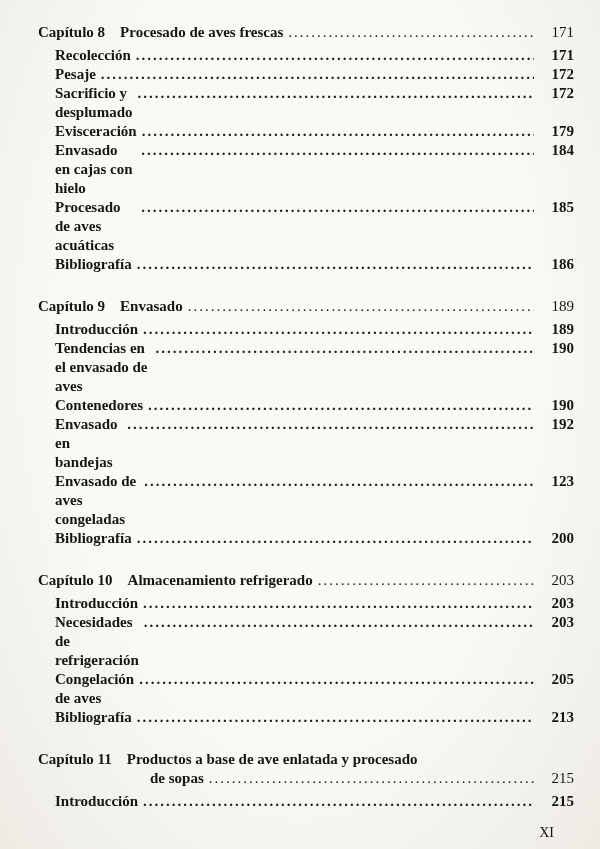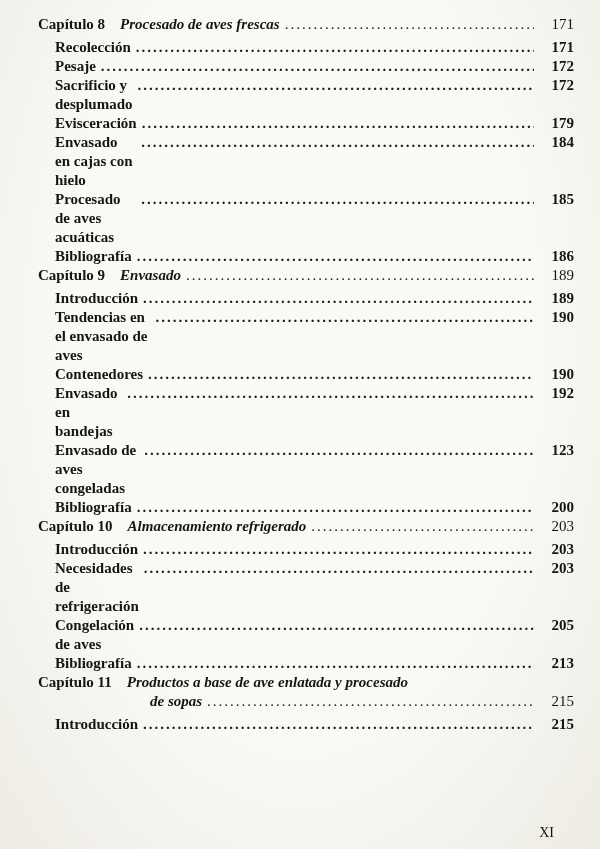--- a/index.html
+++ b/index.html
@@ -29,26 +29,26 @@
     font-size: 15px;
     line-height: 19px;
     font-weight: bold;
   }
 
   .heading { font-weight: bold; }
   .heading .dots,
   .heading .pageno { font-weight: normal; }
 
   .chap-label { white-space: nowrap; margin-right: 15px; }
-  .chap-title { white-space: nowrap; font-style: italic; }
+  .chap-title { white-space: nowrap; }
 
   .cont { padding-left: 112px; align-items: center; }
 
-  .chapter { }
-  .chapter:first-child { margin-top: 8px; }
+  .chapter { margin-top: 23px; }
+  .chapter:first-child { margin-top: 16px; }
 
   .entries { margin-top: 4px; padding-left: 17px; }
 
   .dots {
     flex: 1 1 auto;
     overflow: hidden;
     white-space: nowrap;
     margin: 0 6px 0 5px;
     color: #23211c;
   }

